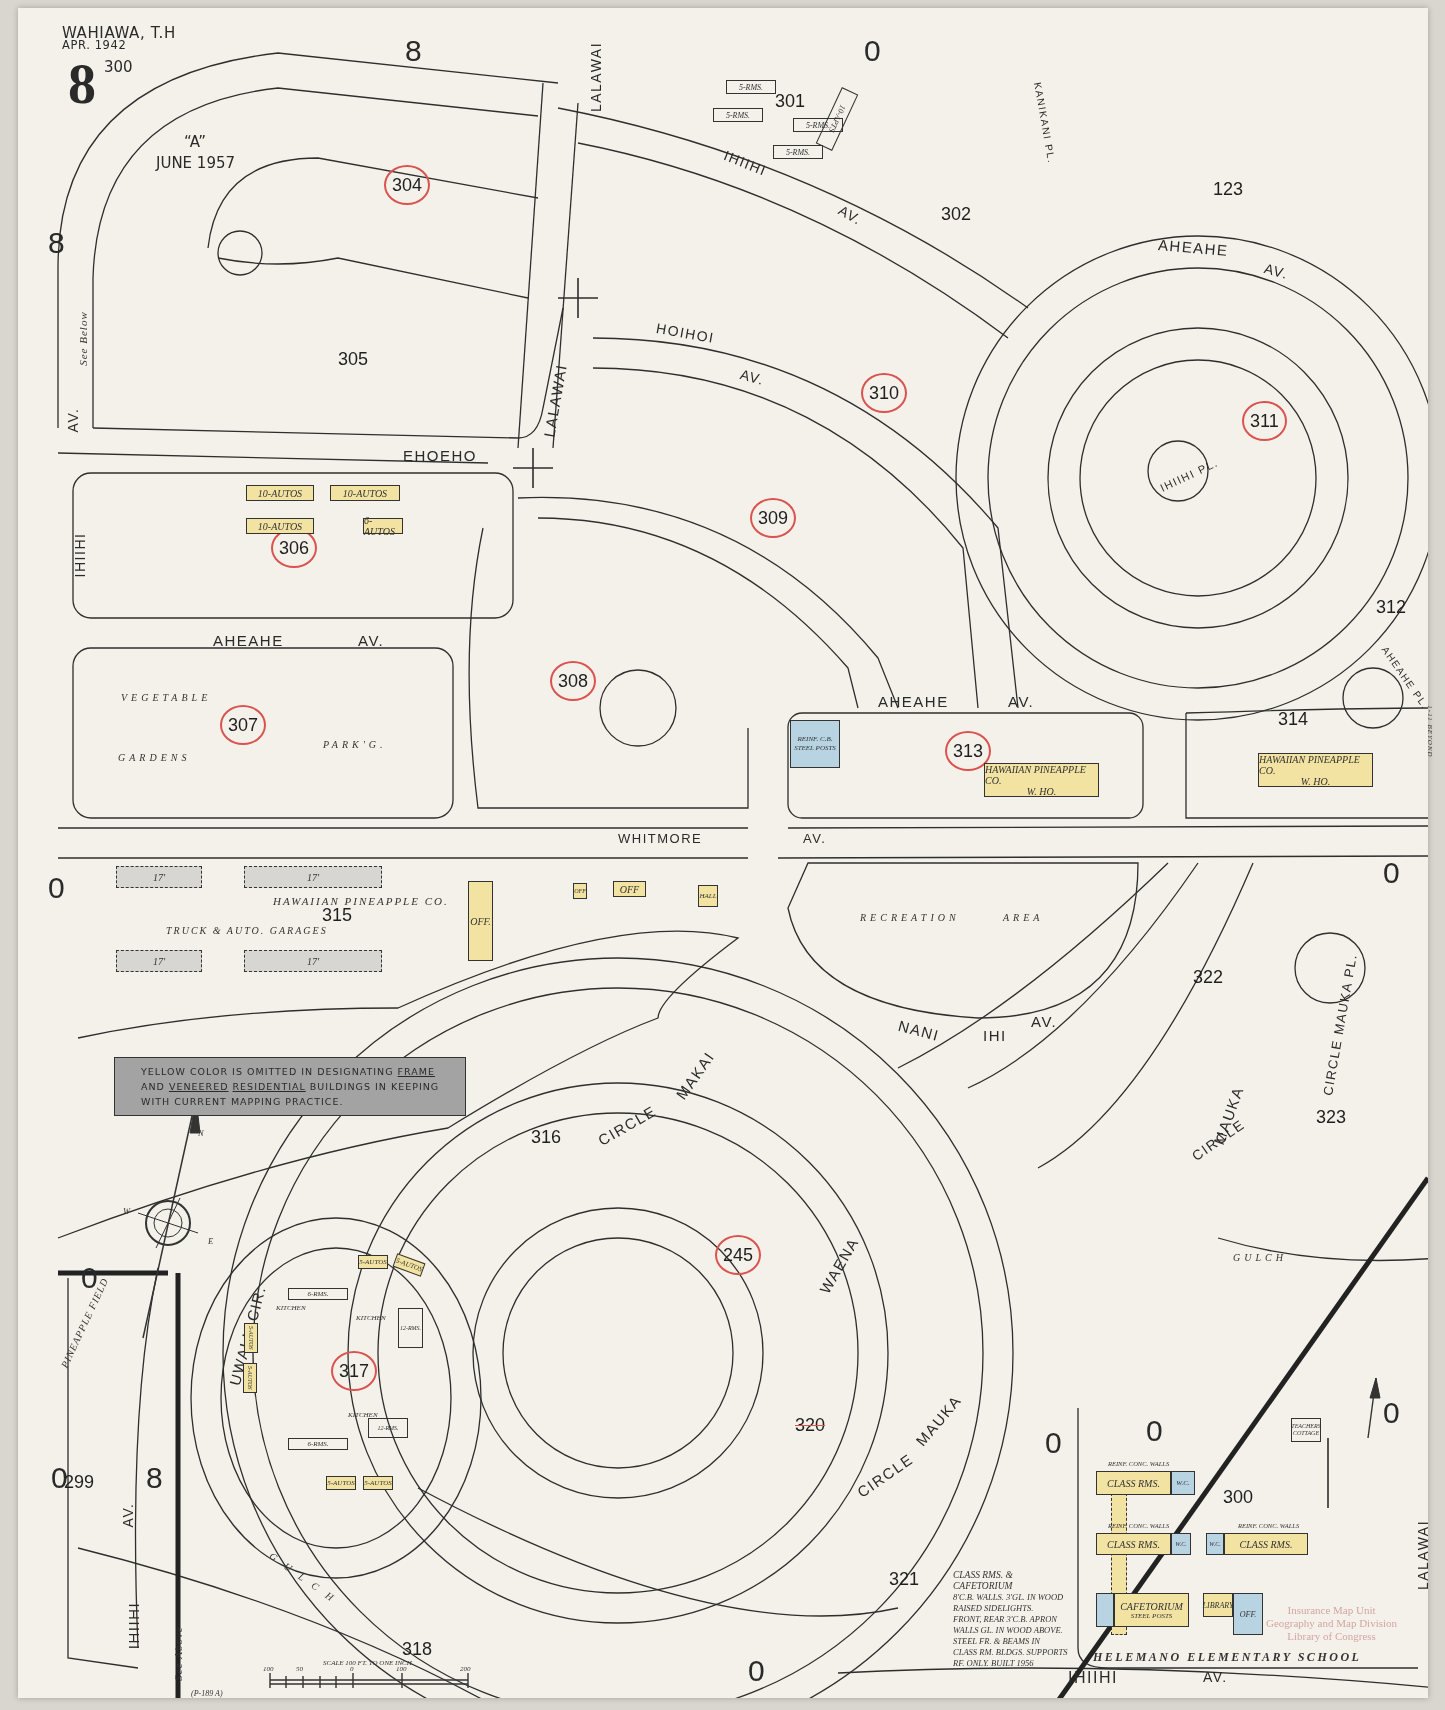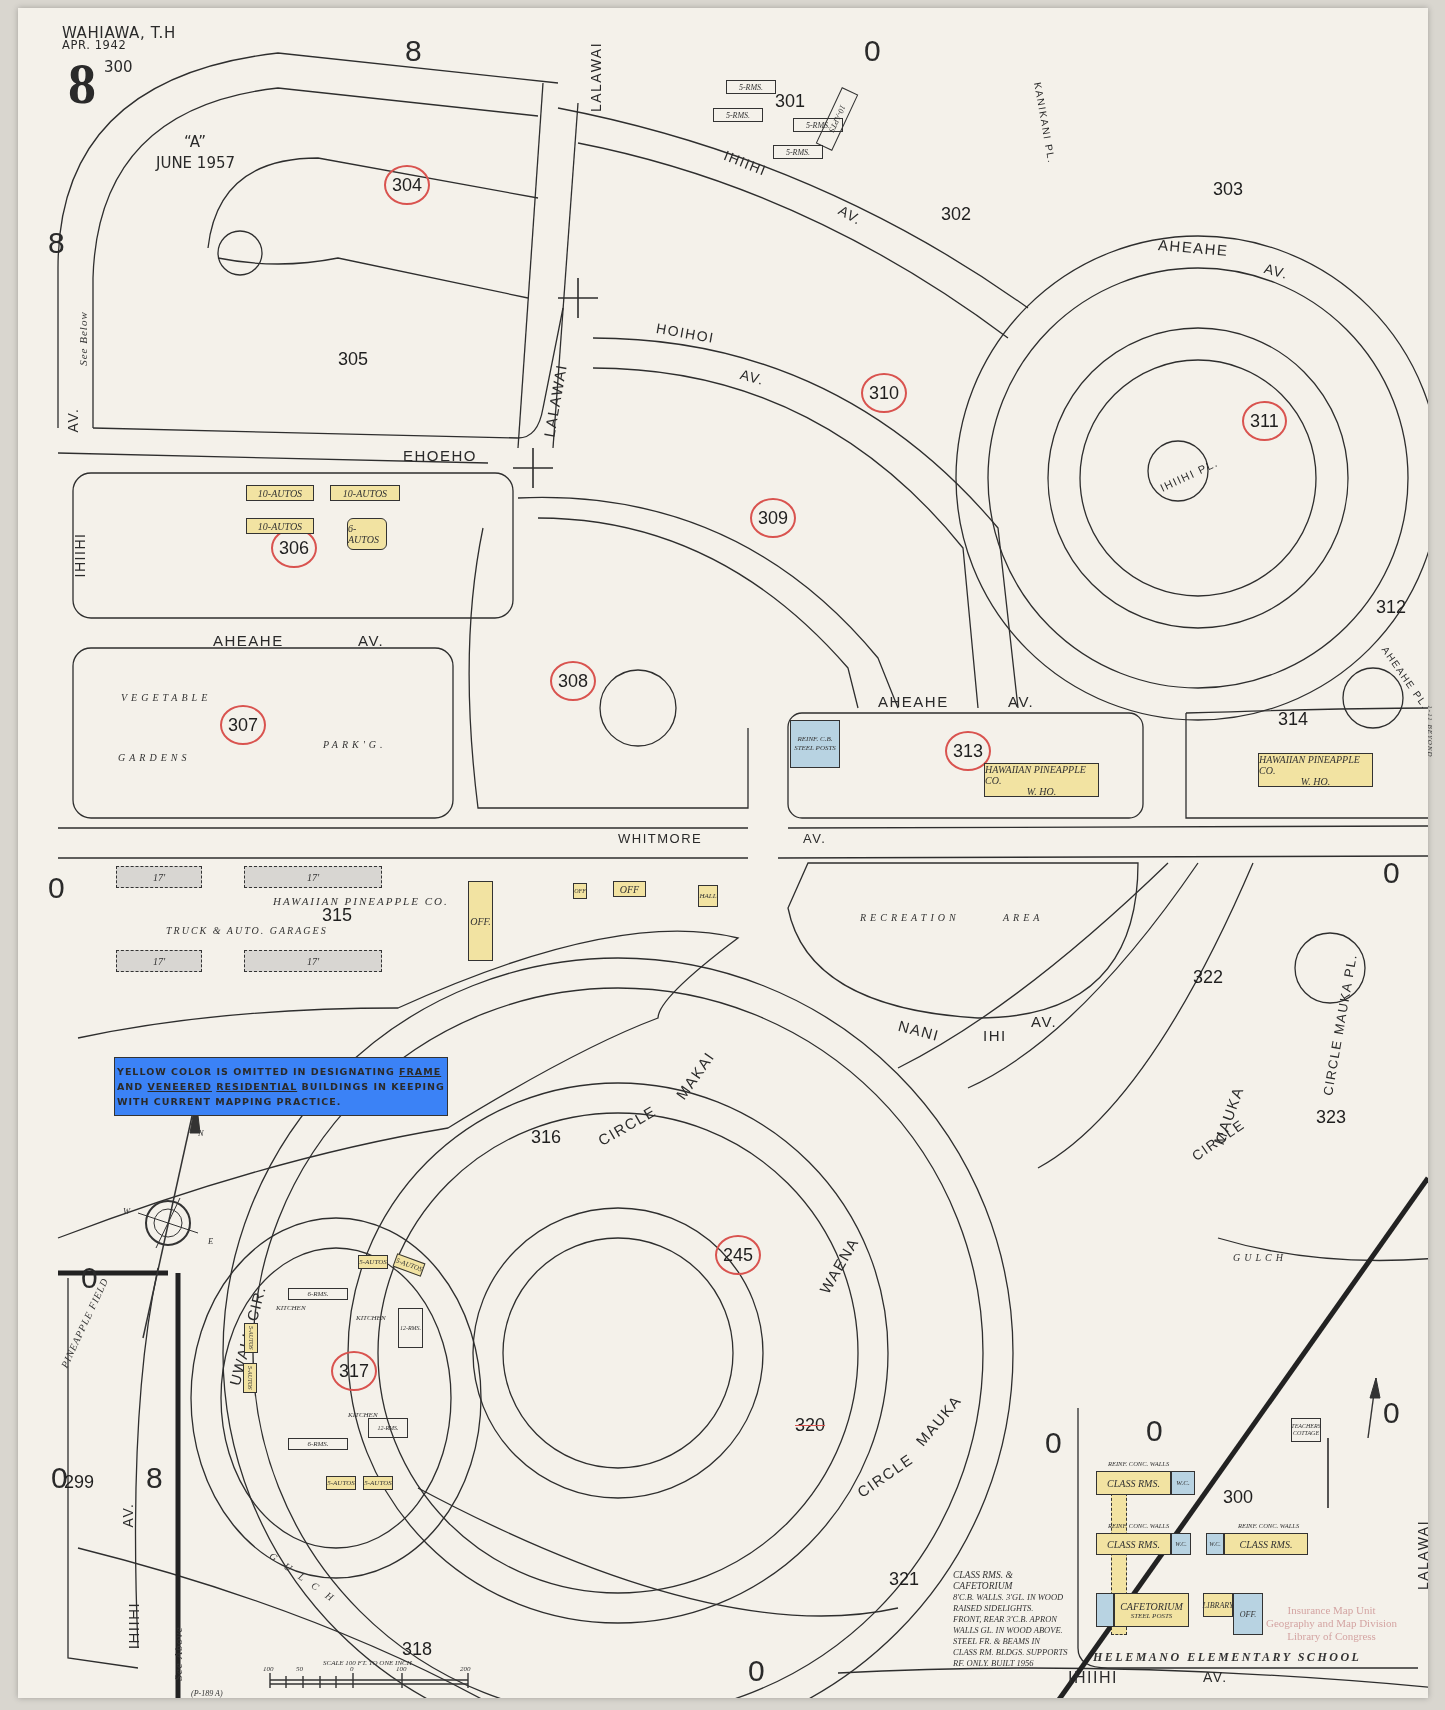--- a/index.html
+++ b/index.html
@@ -8,21 +8,21 @@
   #mapsvg{position:absolute;left:0;top:0;}
   .lbl{position:absolute;white-space:nowrap;color:#2a2a2a;line-height:1;}
   .street{font-family:"Liberation Sans",sans-serif;font-size:14px;letter-spacing:1.5px;}
   .block{font-family:"Liberation Sans",sans-serif;font-size:18px;color:#1f1f1f;}
   .circled{border:2px solid #d9534f;border-radius:50%;padding:9px 6px;}
   .ital{font-family:"Liberation Serif",serif;font-style:italic;font-size:10px;letter-spacing:4px;color:#333;}
   .bldg{position:absolute;border:1.4px solid #333;font-family:"Liberation Serif",serif;font-style:italic;font-size:10px;display:flex;align-items:center;justify-content:center;color:#333;box-sizing:border-box;}
   .yellow{background:#f2e3a2;}
   .blue{background:#b8d3e2;}
   .grey{background:#d8d6d2;border-style:dashed;}
-  .note{position:absolute;border:1.4px solid #333;padding:6px 2px;font-size:9.5px;letter-spacing:1px;line-height:15px;color:#2a2a2a;background:#3b82f6;font-weight:bold;}
+  .note{position:absolute;border:1.4px solid #333;padding:6px 26px;font-size:9.5px;letter-spacing:1px;line-height:15px;color:#2a2a2a;background:#a3a3a3;}
   .note u{text-decoration:underline;}
   .watermark{position:absolute;color:#c98b8b;font-family:"Liberation Serif",serif;font-size:11px;opacity:.75;text-align:center;line-height:13px;}
   .big8{font-family:"Liberation Serif",serif;font-weight:bold;font-size:56px;}
   .spec{font-family:"Liberation Serif",serif;font-style:italic;font-size:8.5px;line-height:11px;color:#333;}
 </style>
 </head>
 <body>
 
 <div id="sheet">
   <svg id="mapsvg" width="1410" height="1690" viewBox="0 0 1410 1690">
@@ -183,21 +183,21 @@
   <div class="lbl street" style="left:98px;top:1500px;transform:rotate(-90deg);">AV.</div>
   <div class="lbl street" style="left:30px;top:1760px;font-size:12.5px;letter-spacing:.5px;">EHOEHO AV.</div>
   <div class="lbl street" style="left:1050px;top:1662px;font-size:16px;">IHIIHI</div>
   <div class="lbl street" style="left:1185px;top:1662px;font-size:14px;">AV.</div>
   <div class="lbl street" style="left:1370px;top:1540px;transform:rotate(-90deg);">LALAWAI</div>
 
   <div class="lbl block" style="left:46px;top:1465px;">299</div>
   <div class="lbl block" style="left:1205px;top:1480px;">300</div>
   <div class="lbl block" style="left:757px;top:84px;">301</div>
   <div class="lbl block" style="left:923px;top:197px;">302</div>
-  <div class="lbl block" style="left:1195px;top:172px;">303</div>
+  <div class="lbl block" style="left:1195px;top:172px;">123</div>
   <div class="lbl block circled" style="left:366px;top:157px;">304</div>
   <div class="lbl block" style="left:320px;top:342px;">305</div>
   <div class="lbl block circled" style="left:253px;top:520px;">306</div>
   <div class="lbl block circled" style="left:202px;top:697px;">307</div>
   <div class="lbl block circled" style="left:532px;top:653px;">308</div>
   <div class="lbl block circled" style="left:732px;top:490px;">309</div>
   <div class="lbl block circled" style="left:843px;top:365px;">310</div>
   <div class="lbl block circled" style="left:1224px;top:393px;">311</div>
   <div class="lbl block" style="left:1358px;top:590px;">312</div>
   <div class="lbl block circled" style="left:927px;top:723px;">313</div>
@@ -224,21 +224,21 @@
   <div class="lbl ital" style="left:245px;top:1565px;transform:rotate(35deg);">G U L C H</div>
   <div class="lbl ital" style="left:18px;top:1310px;transform:rotate(-65deg);letter-spacing:1px;">PINEAPPLE FIELD</div>
   <div class="lbl ital" style="left:38px;top:325px;transform:rotate(-90deg);letter-spacing:1px;font-size:11px;">See Below</div>
   <div class="lbl ital" style="left:133px;top:1640px;transform:rotate(-90deg);letter-spacing:1px;font-size:11px;">See Above</div>
   <div class="lbl ital" style="left:1075px;top:1643px;font-size:12px;letter-spacing:2.5px;font-weight:bold;">HELEMANO  ELEMENTARY  SCHOOL</div>
   <div class="lbl ital" style="left:1385px;top:720px;transform:rotate(90deg);font-size:7px;letter-spacing:1px;">1-11 BEYOND</div>
 
   <div class="bldg yellow" style="left:228px;top:477px;width:68px;height:16px;">10-AUTOS</div>
   <div class="bldg yellow" style="left:312px;top:477px;width:70px;height:16px;">10-AUTOS</div>
   <div class="bldg yellow" style="left:228px;top:510px;width:68px;height:16px;">10-AUTOS</div>
-  <div class="bldg yellow" style="left:329px;top:510px;width:40px;height:32px;border-radius:6px;">6-AUTOS</div>
+  <div class="bldg yellow" style="left:345px;top:510px;width:40px;height:16px;">6-AUTOS</div>
 
   <div class="bldg blue" style="left:772px;top:712px;width:50px;height:48px;font-size:7px;text-align:center;line-height:9px;">REINF. C.B. STEEL POSTS</div>
   <div class="bldg yellow" style="left:966px;top:755px;width:115px;height:34px;flex-direction:column;">
     <span>HAWAIIAN PINEAPPLE CO.</span>
     <span>W. HO.</span>
   </div>
   <div class="bldg yellow" style="left:1240px;top:745px;width:115px;height:34px;flex-direction:column;">
     <span>HAWAIIAN PINEAPPLE CO.</span>
     <span>W. HO.</span>
   </div>

